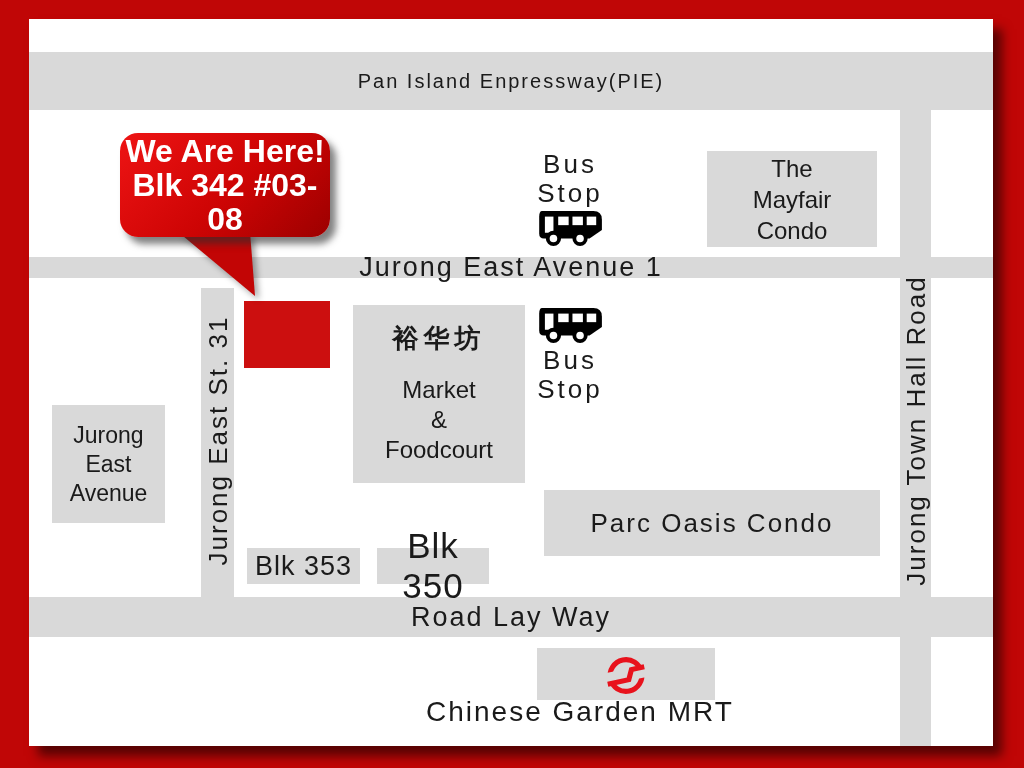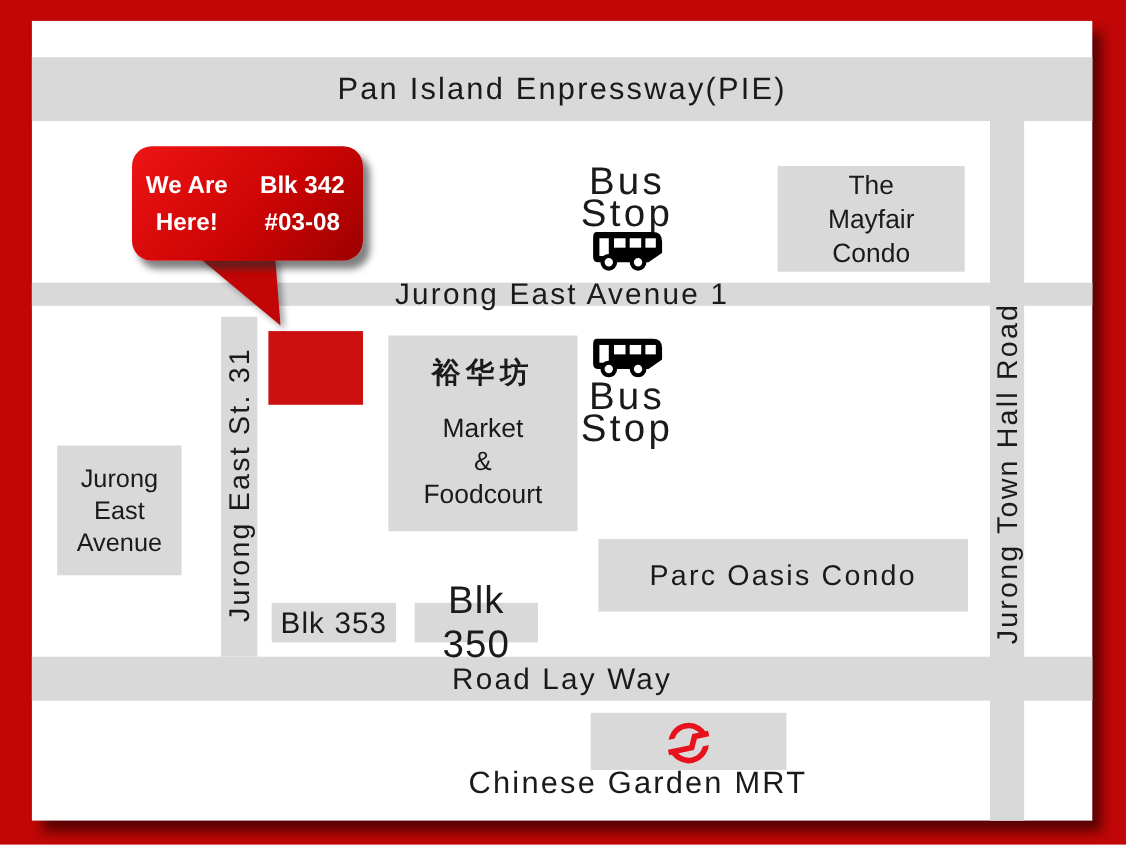--- a/index.html
+++ b/index.html
@@ -11,58 +11,58 @@
   
   .road-h { position:absolute; left:0; right:0; background:#d9d9d9;
             display:flex; align-items:center; justify-content:center; z-index:1; }
   .road-pie   { top:33px;  height:58px; }
   .road-ave   { top:238px; height:21px; }
   .road-boon  { top:578px; height:40px; }
   .road-v { position:absolute; background:#d9d9d9; z-index:1; }
   .road-townhall { left:871px; top:91px;  width:31px; height:636px; }
   .road-st31     { left:172px; top:269px; width:33px; height:309px; }
   .road-label { font-size:27px; letter-spacing:2px; white-space:nowrap; }
-  .road-pie .road-label { font-size:28px; }
+  .road-pie .road-label { font-size:20px; }
   .vroad-label { position:absolute; text-align:center; white-space:nowrap;
                  font-size:26px; letter-spacing:2px; transform:rotate(-90deg); z-index:2; }
   .vlabel-townhall { left:637px; top:396px; width:500px; height:31px; line-height:31px; }
   .vlabel-st31     { left:19px;  top:405px; width:340px; height:33px; line-height:33px; }
 
   
   .box { position:absolute; background:#d9d9d9; display:flex; flex-direction:column;
          align-items:center; justify-content:center; text-align:center; z-index:2; }
   .box-mayfair { left:678px; top:119px; width:170px; height:96px; font-size:24px; line-height:31px;margin-top:13px; }
   .box-market  { left:324px; top:286px; width:172px; height:178px; font-size:24px; line-height:30px; }
   .box-market .cn { font-weight:bold; font-size:26px; letter-spacing:5px; margin-bottom:22px; }
   .box-stadium { left:23px;  top:386px; width:113px; height:118px; font-size:23px; line-height:29px; }
   .box-parc    { left:515px; top:471px; width:336px; height:66px; font-size:26px; letter-spacing:2px; }
   .box-blk353  { left:218px; top:529px; width:113px; height:36px; font-size:27px; letter-spacing:1px; }
   .box-blk350  { left:348px; top:529px; width:112px; height:36px; font-size:35px; letter-spacing:1px; }
   .box-mrt     { left:508px; top:629px; width:178px; height:52px; }
 
   
-  .busstop-text { position:absolute; width:90px; text-align:center; font-size:35px;
+  .busstop-text { position:absolute; width:90px; text-align:center; font-size:26px;
                   letter-spacing:3px; line-height:29px; z-index:2; }
   .bs-top-text { left:496px; top:131px; }
   .bs-mid-text { left:496px; top:327px; }
   .bus-icon { position:absolute; width:77px; height:38px; z-index:2; }
   .bs-top-icon { left:504px; top:190px; }
   .bs-mid-icon { left:504px; top:287px; }
 
   
   .blk342 { position:absolute; left:215px; top:282px; width:86px; height:67px;
             background:#cc0f0f; z-index:3; }
 
   
   .bubble { position:absolute; left:91px; top:114px; width:210px; height:104px;
             border-radius:18px; z-index:4;
             background:linear-gradient(135deg,#ee1414 0%, #cd0404 55%, #9c0000 100%);
             box-shadow:6px 7px 7px rgba(45,45,45,0.6);
-            display:flex; flex-direction:row; align-items:center; justify-content:center;
-            color:#ffffff; font-weight:bold; font-size:22px; line-height:34px; text-align:center; }
+            display:flex; flex-direction:column; align-items:center; justify-content:center;
+            color:#ffffff; font-weight:bold; font-size:32px; line-height:34px; text-align:center; }
   .bubble-tail { position:absolute; left:140px; top:210px; width:100px; height:75px; z-index:3;
                  filter:drop-shadow(4px 4px 3px rgba(0,0,0,0.35)); }
 
   
   .mrt-logo { position:absolute; left:570px; top:635px; width:54px; height:43px; z-index:3; }
   .mrt-text { position:absolute; left:397px; top:677px; width:400px; text-align:left;
               font-size:28px; letter-spacing:2px; z-index:3; }
 </style>
 </head>
 <body>

